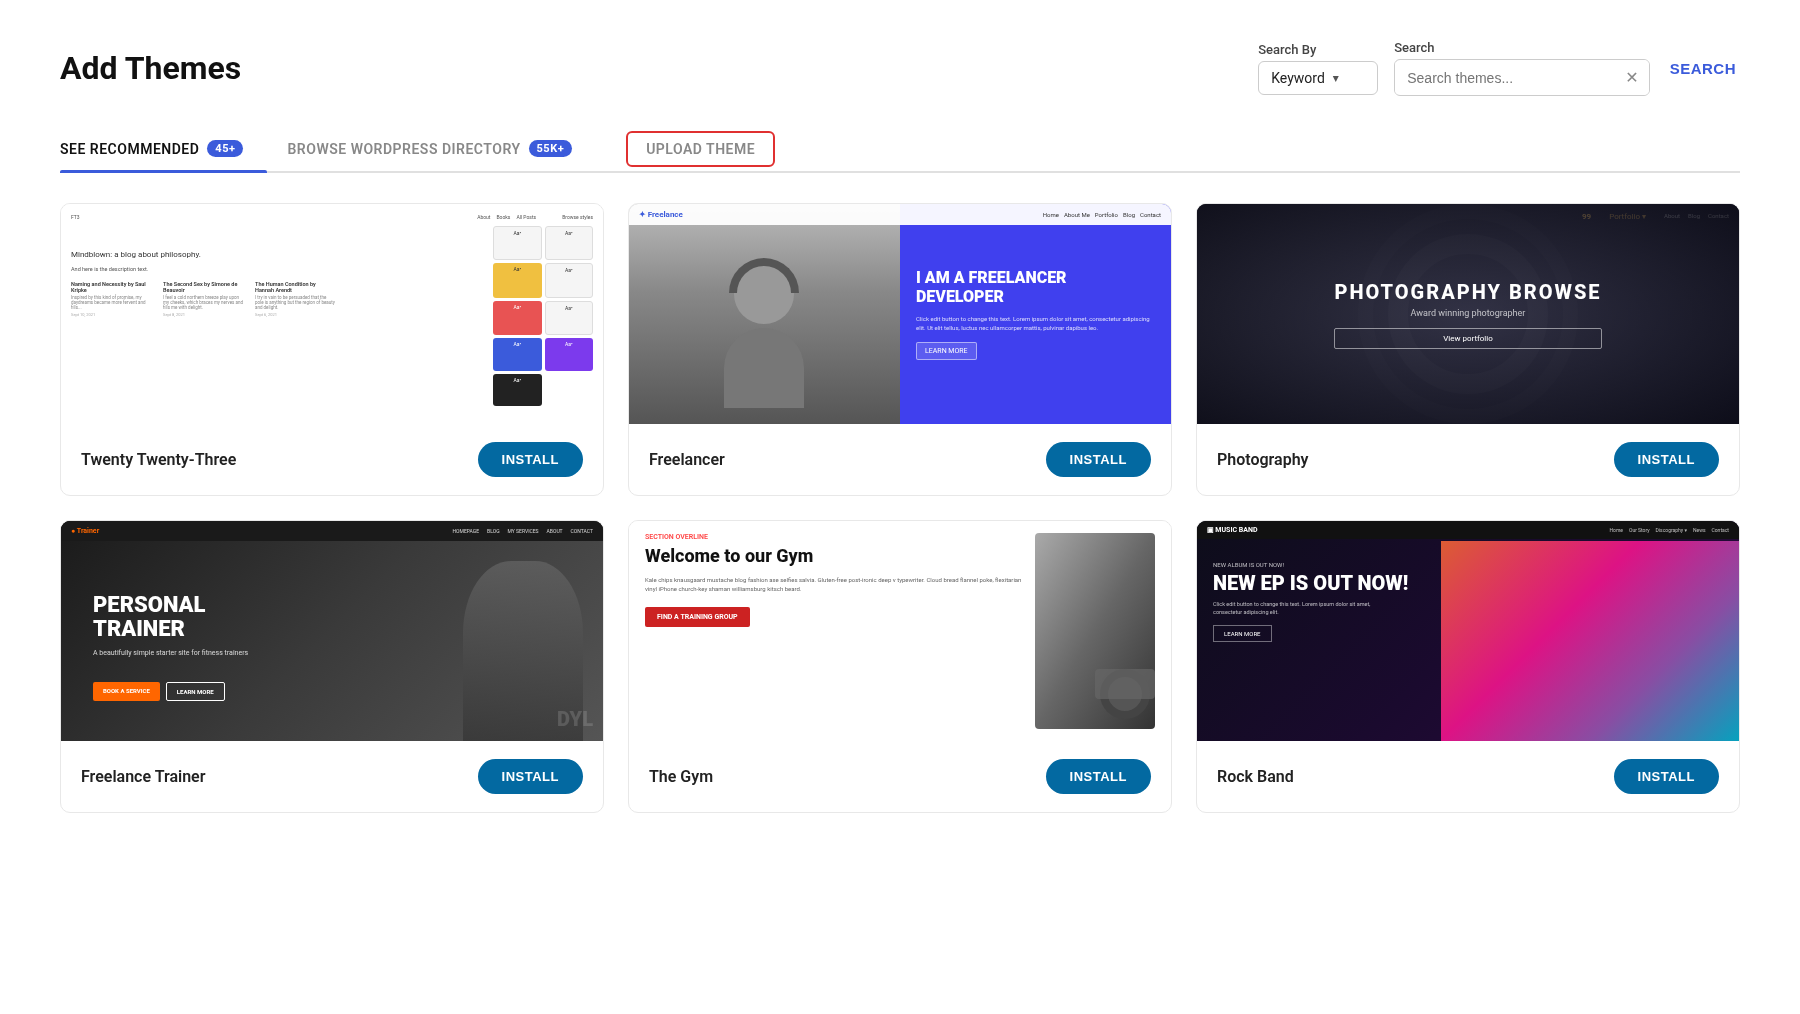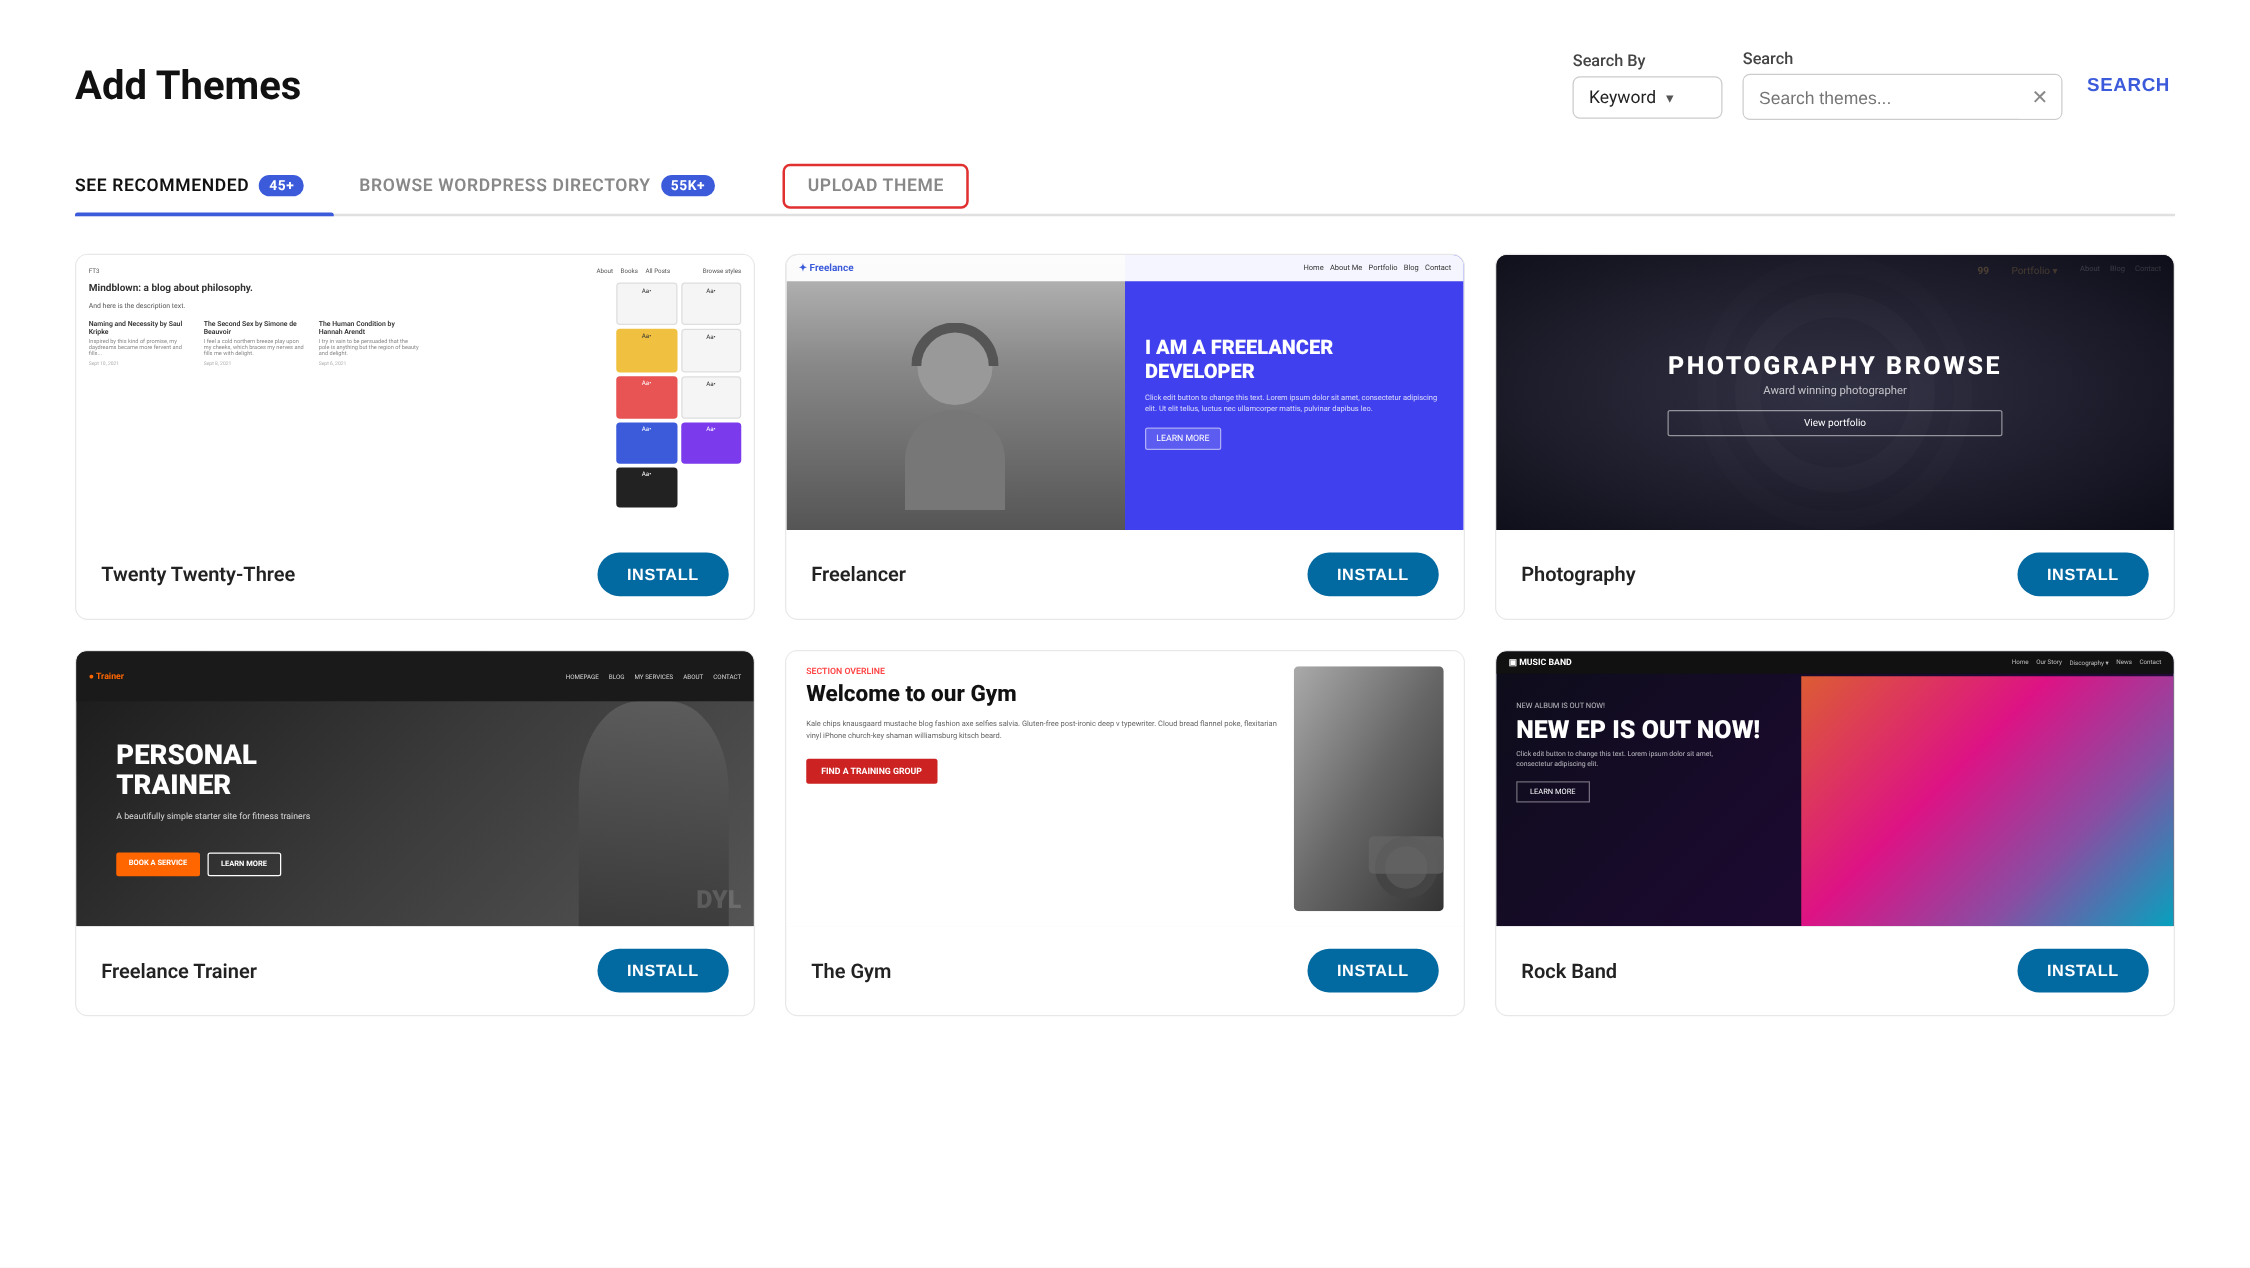--- a/index.html
+++ b/index.html
@@ -202,23 +202,24 @@
     }
     .tt3-nav {
       display: flex;
       gap: 6px;
       font-size: 5px;
       color: #555;
       margin-bottom: 6px;
     }
     .tt3-main-text {
       font-size: 8px;
-      font-weight: 700;
+      font-weight: 400;
       color: #333;
       margin-bottom: 6px;
+      margin-top: 24px;
     }
     .tt3-swatches {
       display: grid;
       grid-template-columns: repeat(2, 1fr);
       gap: 3px;
       float: right;
       width: 100px;
       margin-left: 10px;
     }
     .swatch {
@@ -347,22 +348,22 @@
       inset: 0;
       background: linear-gradient(135deg, #1a1a1a 0%, #3a3a3a 50%, #555 100%);
     }
     .trainer-nav {
       position: absolute;
       top: 0;
       left: 0;
       right: 0;
       background: #1a1a1a;
       display: flex;
-      align-items: flex-end;
-      padding: 16px 10px;
+      align-items: center;
+      padding: 6px 10px;
       gap: 10px;
       z-index: 2;
     }
     .trainer-logo { font-size: 7px; font-weight: 700; color: #ff6600; }
     .trainer-nav-links { display: flex; gap: 8px; margin-left: auto; }
     .trainer-nav-link { font-size: 5px; color: rgba(255,255,255,0.8); text-transform: uppercase; }
     .trainer-content {
       position: absolute;
       bottom: 40px;
       left: 32px;

